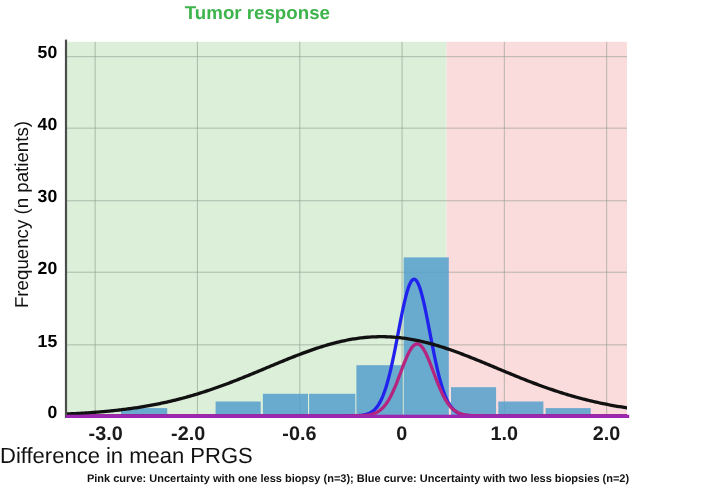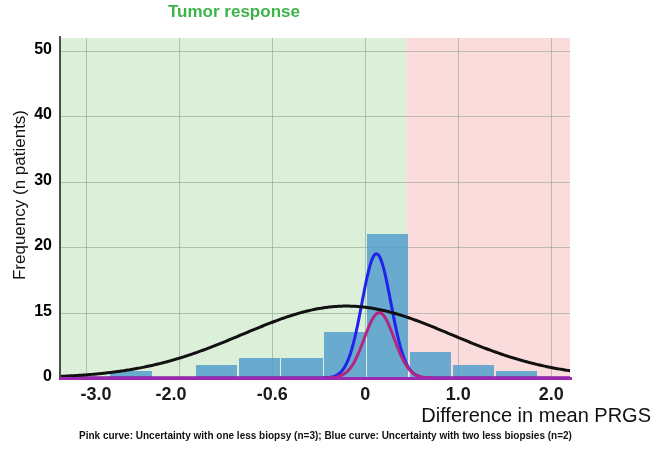--- a/index.html
+++ b/index.html
@@ -71,21 +71,21 @@
     left:-140px;top:185px;
     width:320px;
     transform:rotate(-90deg);
     transform-origin:center center;
     text-align:center;
     font-size:17px;color:#111;
     font-weight:500;
   }
   #xlabel{
     position:absolute;left:0;top:404px;width:651px;
-    text-align:right;font-size:20px;color:#111;font-weight:500;
+    text-align:left;font-size:20px;color:#111;font-weight:500;
   }
   #caption{
     position:absolute;left:0;top:430px;width:651px;
     text-align:center;font-size:10px;color:#111;font-weight:600;
   }
   .bar{
     position:absolute;
     background:#539fcd;
     opacity:.85;
     border:0;

